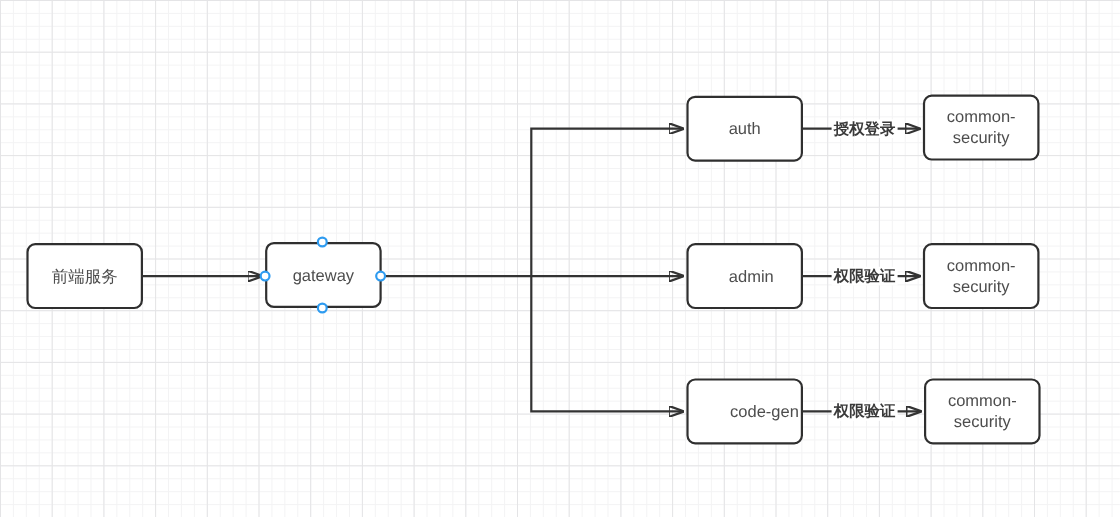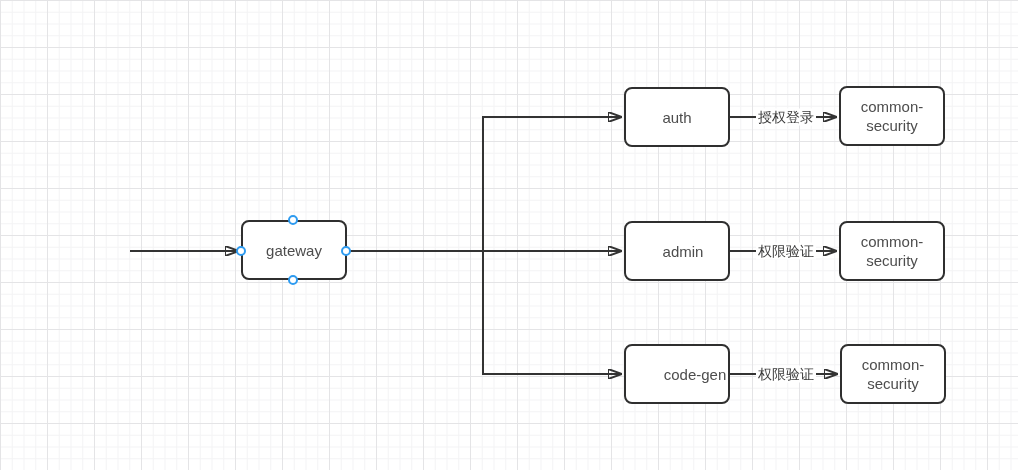--- a/index.html
+++ b/index.html
@@ -60,20 +60,21 @@
   .edge-label {
     position: absolute;
     transform: translate(-50%, -50%);
     background: #ffffff;
     padding: 0 2px;
     color: #3a3a3a;
     font-size: 14px;
     line-height: 17px;
     white-space: nowrap;
     z-index: 3;
+    font-weight: bold;
   }
   .edge-label-auth    { left: 786px; top: 117px; }
   .edge-label-admin   { left: 786px; top: 251px; }
   .edge-label-codegen { left: 786px; top: 374px; }
   .conn-point {
     position: absolute;
     width: 10px;
     height: 10px;
     box-sizing: border-box;
     border: 2px solid #2e9bf0;
@@ -99,20 +100,23 @@
     </defs>
     <path d="M130 251 H238" marker-end="url(#arrow)"></path>
     <path d="M346 251 H621" marker-end="url(#arrow)"></path>
     <path d="M483 251 V117 H621" marker-end="url(#arrow)"></path>
     <path d="M483 251 V374 H621" marker-end="url(#arrow)"></path>
     <path d="M730 117 H836" marker-end="url(#arrow)"></path>
     <path d="M730 251 H836" marker-end="url(#arrow)"></path>
     <path d="M730 374 H837" marker-end="url(#arrow)"></path>
   </svg>
 
+  <div class="node node-frontend">
+    <span class="label">前端服务</span>
+  </div>
 
   <div class="node node-gateway">
     <span class="label">gateway</span>
   </div>
 
   <div class="node node-auth">
     <span class="label">auth</span>
   </div>
 
   <div class="node node-admin">

